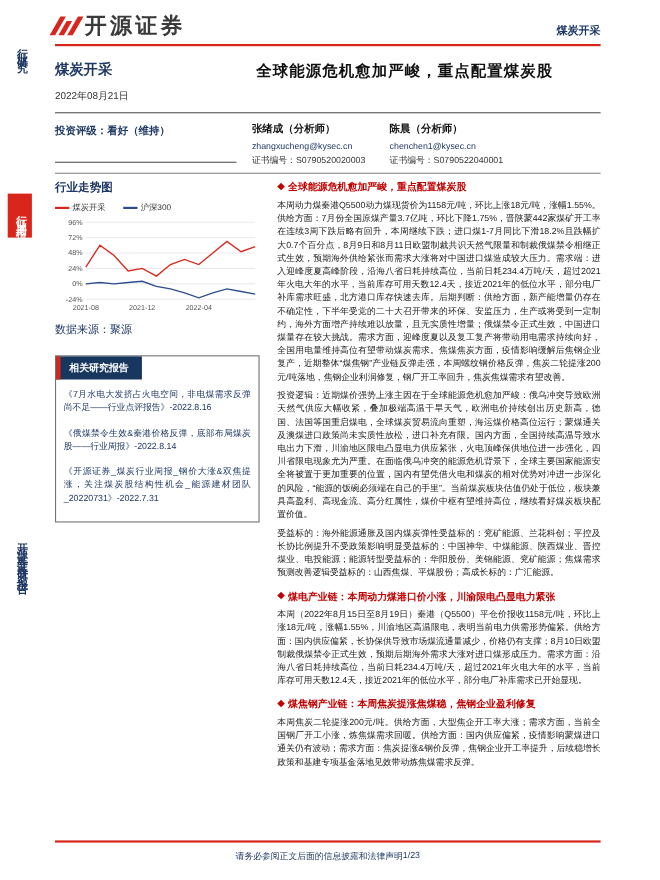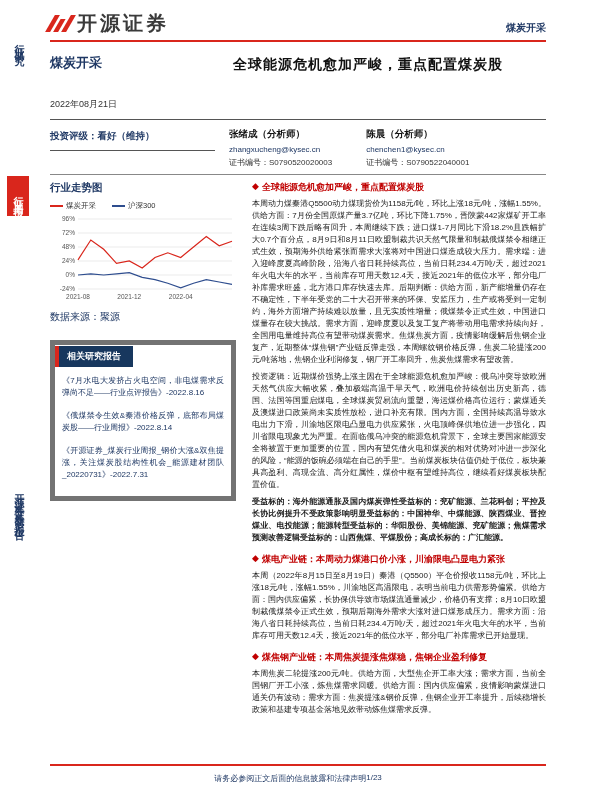--- a/index.html
+++ b/index.html
@@ -19,52 +19,52 @@
   .logo-glyph{display:flex;gap:3px;transform:skewX(-30deg)}
   .logo-bar{width:5px;height:17px;background:#d9261c}
   .logo-bar.m{height:13px;margin-top:4px}
   .logo-text{font-size:20px;font-weight:bold;color:#3a3a3a;letter-spacing:3px}
   .industry-tag{font-size:10px;font-weight:bold;color:#1f3864;padding-bottom:2px}
   .red-rule{height:2px;background:#d9261c;margin-top:3px}
 
   .title-block{display:flex;margin-top:12px;border-bottom:1px solid #555;padding-bottom:8px}
   .tb-left{width:140px;flex:none}
   .tb-industry{font-size:13px;font-weight:bold;color:#1f3864}
-  .tb-date{font-size:9px;color:#333;margin-top:26px}
+  .tb-date{font-size:9px;color:#333;margin-top:9px}
   .tb-right{flex:1;display:flex;flex-direction:column}
   .tb-title{font-size:14px;font-weight:bold;color:#111;text-align:center;margin-top:2px;letter-spacing:1px}
   .tb-subtitle{font-size:10px;font-weight:bold;color:#222;text-align:right;margin-top:10px}
 
   .band{display:flex;border-bottom:1px solid #888;padding:8px 0 6px}
   .band-left{width:165px;flex:none;padding-top:2px}
-  .rating{font-size:9.5px;font-weight:bold;color:#1f3864;border-bottom:1px solid #555;padding-bottom:7px}
-  .analysts{flex:1;display:flex;gap:34px;padding-left:14px}
+  .rating{font-size:9.5px;font-weight:bold;color:#1f3864;border-bottom:1px solid #555;padding-bottom:21px}
+  .analysts{flex:1;display:flex;gap:22px;padding-left:14px}
   .analyst-name{font-size:9.5px;font-weight:bold;color:#111}
   .analyst-email{font-size:8px;color:#1f3864;margin-top:4px}
   .analyst-cert{font-size:8px;color:#333;margin-top:3px}
 
   .body{display:flex;margin-top:6px}
   .col-left{width:186px;margin-right:16px;flex:none}
   .col-right{flex:1;min-width:0}
 
   .trend-title{font-size:10.5px;font-weight:bold;color:#1f3864;margin:0 0 6px}
   .legend{display:flex;gap:16px;font-size:7.5px;color:#333;margin-bottom:2px}
   .legend-item{display:flex;align-items:center;gap:3px}
   .swatch{width:13px;height:2px;background:#999}
   svg.chart{width:186px;height:92px;display:block}
   .chart-source{font-size:10px;color:#1f3864;margin-top:5px}
 
-  .reports{border:5px solid #737373;margin-top:16px;padding-bottom:4px}
+  .reports{border:1px solid #737373;margin-top:16px;padding-bottom:4px}
   .reports-bar{background:#17375e;color:#fff;font-size:9px;font-weight:bold;padding:4px 12px 4px 8px;border-left:4px solid #d9261c;display:inline-block;margin:0 0 8px 0}
   .report-item{font-size:8px;color:#1f3864;line-height:1.55;padding:0 7px;margin-bottom:10px;text-align:justify}
 
   .sec{margin-bottom:9px}
   .sec-title{font-size:9px;font-weight:bold;color:#c00000;margin-bottom:4px;display:flex;gap:3px;align-items:flex-start}
   .body-p{font-size:8px;line-height:1.5;text-align:justify;color:#1a1a1a;margin-bottom:5px}
-  .body-p.bold{font-weight:bold}
+  .body-p.bold{font-weight:normal}
 
   .footer{position:absolute;left:50px;right:34px;bottom:16px}
   .footer-rule{height:2px;background:#d9261c;margin-bottom:7px}
   .footer-row{display:flex;justify-content:center;font-size:8px;color:#1f3864}
 </style>
 </head>
 <body>
 
 <div class="page">
 

